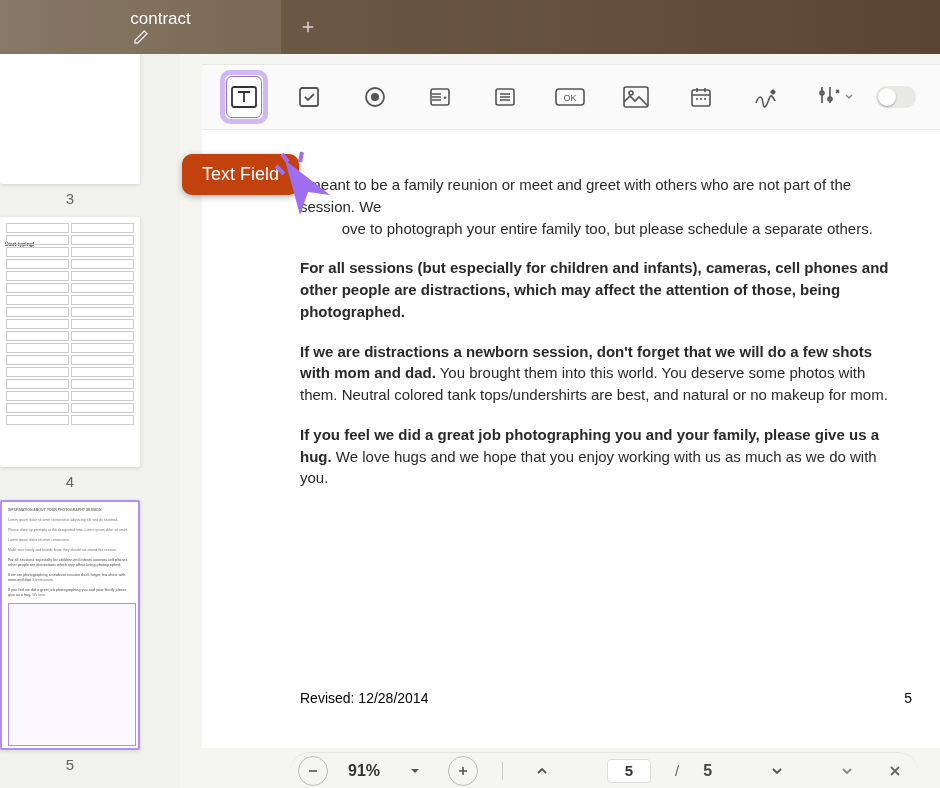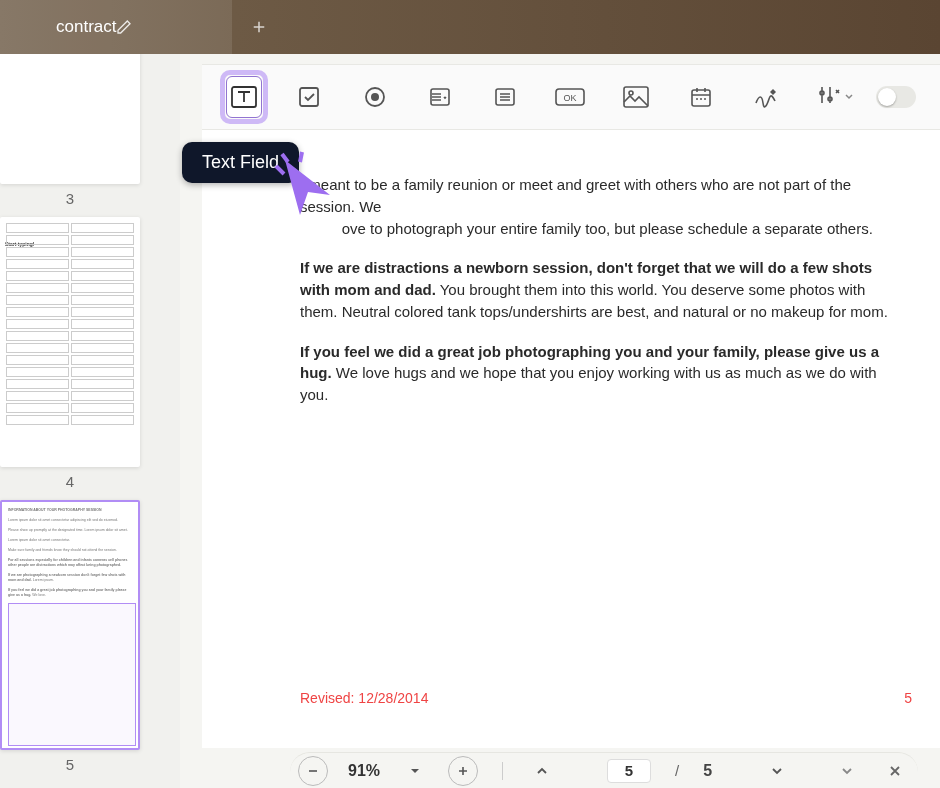--- a/index.html
+++ b/index.html
@@ -12,25 +12,26 @@
 }
 .title-bar {
   height: 54px;
   background: linear-gradient(to right, #7a6956 0%, #6d5a45 25%, #5a4532 100%);
   display: flex;
   align-items: center;
 }
 .tab {
   display: flex;
   align-items: center;
-  justify-content: flex-start;
+  justify-content: center;
   padding: 0 16px;
   height: 54px;
-  width: 232px;
+  width: 281px;
   background: rgba(255,255,255,0.10);
+  flex-direction: column;
 }
 .tab-title {
   color: #fff;
   font-size: 17px;
   font-weight: 400;
   margin-left: 40px;
 }
 .tab-edit-icon {
   color: rgba(255,255,255,0.85);
 }
@@ -141,23 +142,23 @@
   border-radius:10px;
   opacity:0.55;
 }
 .toolbar-right { margin-left:auto; display:flex; align-items:center; gap:20px;}
 .toggle {
   width:40px; height:22px; border-radius:11px; background:#e8e8e4; position:relative;
 }
 .toggle::after{ content:""; position:absolute; left:2px; top:2px; width:18px; height:18px; border-radius:9px; background:#fff; box-shadow:0 1px 2px rgba(0,0,0,0.3);}
 .tooltip {
   position:absolute;
-  top:88px;
+  top:100px;
   left:2px;
-  background:#0f172a;
+  background:#c2410c;
   color:#fff;
   font-size:18px;
   padding:10px 20px;
   border-radius:10px;
   z-index:4;
   box-shadow:0 2px 6px rgba(0,0,0,0.3);
 }
 .cursor-arrow {
   position:absolute;
   top:96px;
@@ -172,21 +173,21 @@
   background:#fff;
   padding: 64px 50px 30px 98px;
   font-size:15px;
   color:#2a2a2a;
   line-height:1.45;
   overflow:hidden;
 }
 .page p { margin-bottom:18px;}
 .page .lead-cut { }
 .page strong { font-weight:700; }
-.page-footer { position:absolute; bottom:40px; left:98px; right:28px; display:flex; justify-content:space-between; color:#ef4444; font-size:14px;gap:28px;}
+.page-footer { position:absolute; bottom:40px; left:98px; right:28px; display:flex; justify-content:space-between; color:#000000; font-size:14px;gap:28px;}
 .bottom-bar {
   position:absolute;
   bottom:0; left:110px; right:22px;
   height:36px;
   background:#f5f5f2;
   border-top:1px solid #e6e6e1;
   border-radius:20px 20px 0 0;
   display:flex;
   align-items:center;
   padding:0 8px;
@@ -373,20 +374,21 @@
           <path d="M30 65 L15 10 L60 45 L38 42 Z" fill="#9d6ef0"></path>
           <path d="M8 18 L0 10 M12 6 L6 -2 M24 6 L26 -4" stroke="#9d6ef0" stroke-width="4" transform="translate(6,6)"></path>
         </svg>
     </div>
 
     <div class="page">
       <p class="lead-cut">
         <span>t meant to be a family reunion or meet and greet with others who are not part of the session. We</span><br>
         &nbsp;&nbsp;&nbsp;&nbsp;&nbsp;&nbsp;&nbsp;&nbsp;&nbsp;&nbsp;<span>ove to photograph your entire family too, but please schedule a separate others.</span>
       </p>
+      <p><strong>For all sessions (but especially for children and infants), cameras, cell phones and other people are distractions, which may affect the attention of those, being photographed.</strong></p>
       <p>
         <strong>If we are distractions a newborn session, don't forget that we will do a few shots with mom and dad.</strong><span> You brought them into this world. You deserve some photos with them. Neutral colored tank tops/undershirts are best, and natural or no makeup for mom.</span>
       </p>
       <p>
         <strong>If you feel we did a great job photographing you and your family, please give us a hug.</strong><span> We love hugs and we hope that you enjoy working with us as much as we do with you.</span>
       </p>
       <div class="page-footer">
         <span>Revised: 12/28/2014</span>
         <span>5</span>
       </div>

